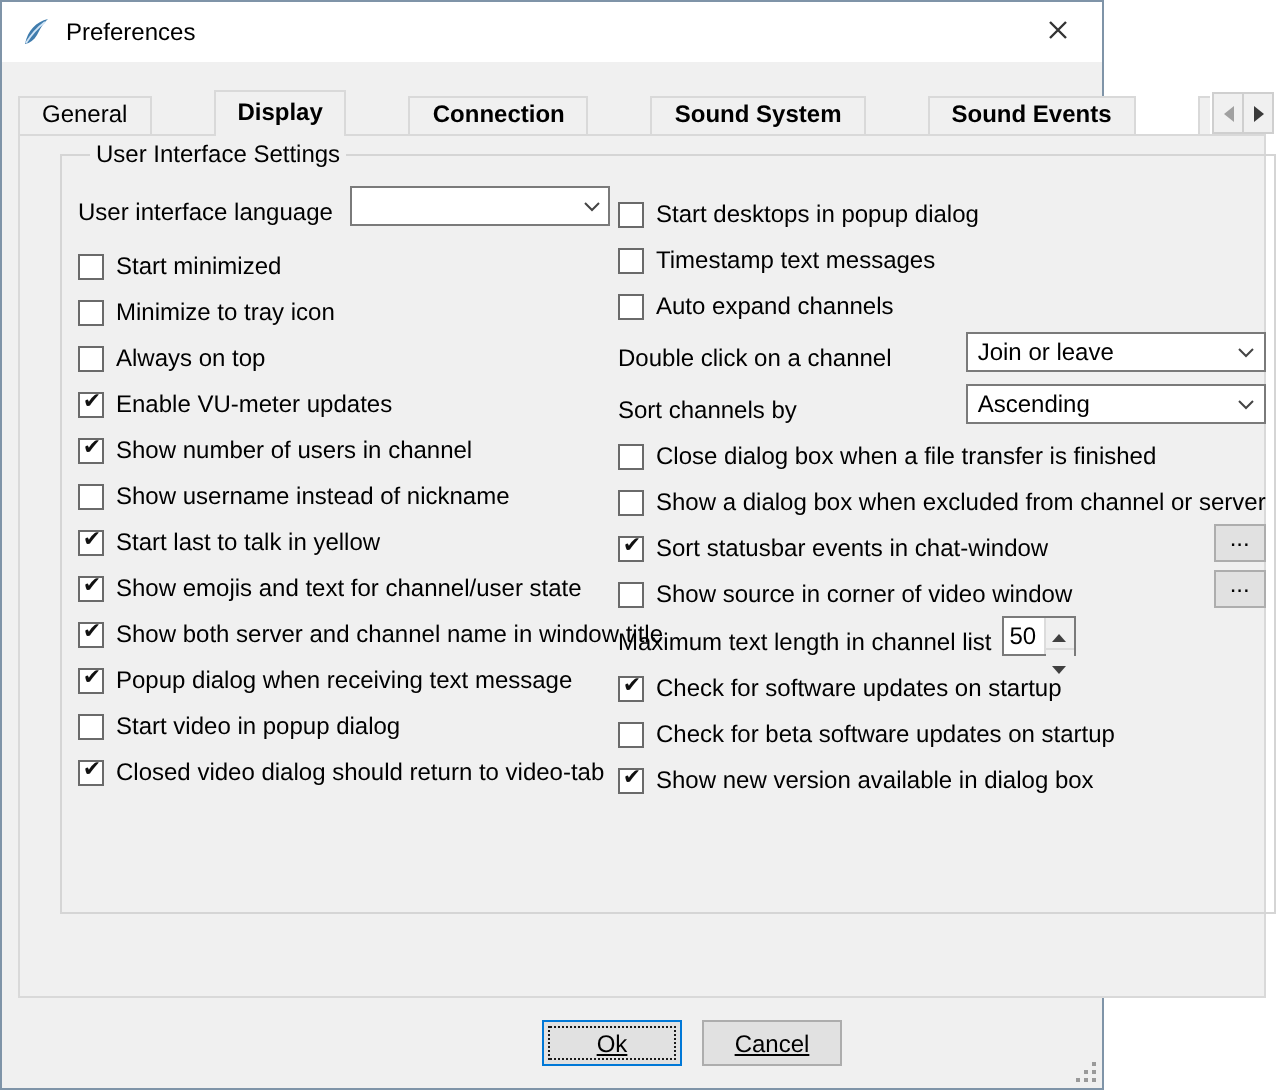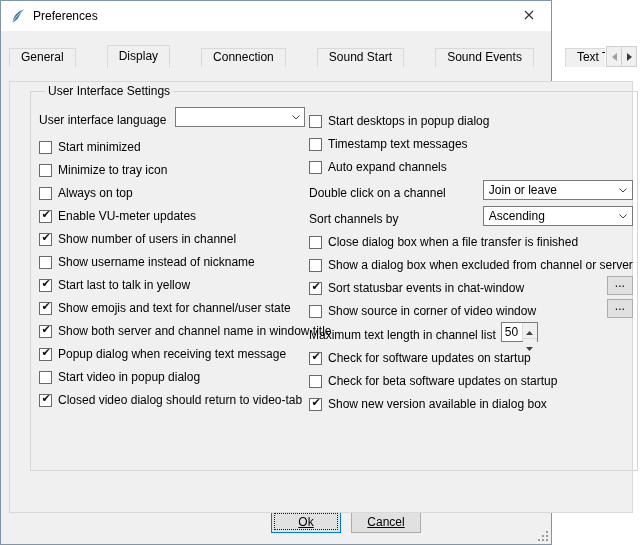--- a/index.html
+++ b/index.html
@@ -11,29 +11,29 @@
   
   .titlebar { position:absolute; top:0; left:0; right:0; height:30px; background:#fff; display:flex; align-items:center; padding-left:9px; }
   .app-icon { width:16px; height:16px; margin-right:7px; display:inline-flex; }
   .win-title { font-size:12px; color:#000; }
   .close-btn { position:absolute; top:0; right:0; width:45px; height:29px; background:#fff; border:none; display:flex; align-items:center; justify-content:center; cursor:default; }
 
   
   .tabbar { position:absolute; left:8px; top:44px; width:628px; height:23px; z-index:3; }
   .tabs-clip { position:absolute; left:0; top:0; width:596px; height:23px; overflow:hidden; display:flex; align-items:flex-end;gap:32px; }
   .tab { flex:none; height:19px; margin-bottom:1px; line-height:17px; padding:0 11px; background:#f0f0f0; border:1px solid #d9d9d9; border-bottom:none; white-space:nowrap; text-align:center; cursor:default; }
-  .tab + .tab { margin-left:-1px; }
+  .tab + .tab { margin-left:-1px;font-weight:bold; }
   .tab.active { height:23px; margin-bottom:0; background:#f0f0f0; position:relative; z-index:4; line-height:21px; }
   .tab.last { min-width:112px; text-align:left; }
   .tab-scrollers { position:absolute; right:0; bottom:1px; height:21px; display:flex; z-index:5; }
   .tab-scroll-btn { width:16px; height:21px; background:#f0f0f0; border:1px solid #cfcfcf; display:flex; align-items:center; justify-content:center; padding:0; }
   .tab-scroll-btn + .tab-scroll-btn { margin-left:-1px; }
 
   
-  .tabpanel { position:absolute; left:8px; top:80px; width:624px; height:432px; border:1px solid #d9d9d9; background:#f0f0f0; z-index:2; }
+  .tabpanel { position:absolute; left:8px; top:66px; width:624px; height:432px; border:1px solid #d9d9d9; background:#f0f0f0; z-index:2; }
 
   
   fieldset.groupbox { position:absolute; left:20px; top:2px; width:584px; height:387px; border:1px solid #d5d5d5; padding:2px 4px 0 8px; background:transparent; }
   fieldset.groupbox legend { font-size:12px; padding:0 3px; margin-left:6px; }
   .cols { display:flex; align-items:flex-start; }
   .col-left { width:266px; flex:none; }
   .col-right { flex:1; min-width:0; margin-left:4px; }
 
   .row { display:flex; align-items:flex-end; height:23px; }
   .row.tall { height:26px; }
@@ -92,21 +92,21 @@
           </svg>
       </span>
     </button>
   </div>
 
   <div class="tabbar">
     <div class="tabs-clip">
       <div class="tab">General</div>
       <div class="tab active">Display</div>
       <div class="tab">Connection</div>
-      <div class="tab">Sound Start</div>
+      <div class="tab">Sound System</div>
       <div class="tab">Sound Events</div>
       <div class="tab">Text To Speech</div>
       <div class="tab">Shortcuts</div>
       <div class="tab last">Video</div>
     </div>
     <div class="tab-scrollers">
       <button class="tab-scroll-btn">
         <span>
           <svg width="5" height="8" viewBox="0 0 5 8">
               <path d="M5 0 L0 4 L5 8 Z" fill="#a0a0a0"></path>

